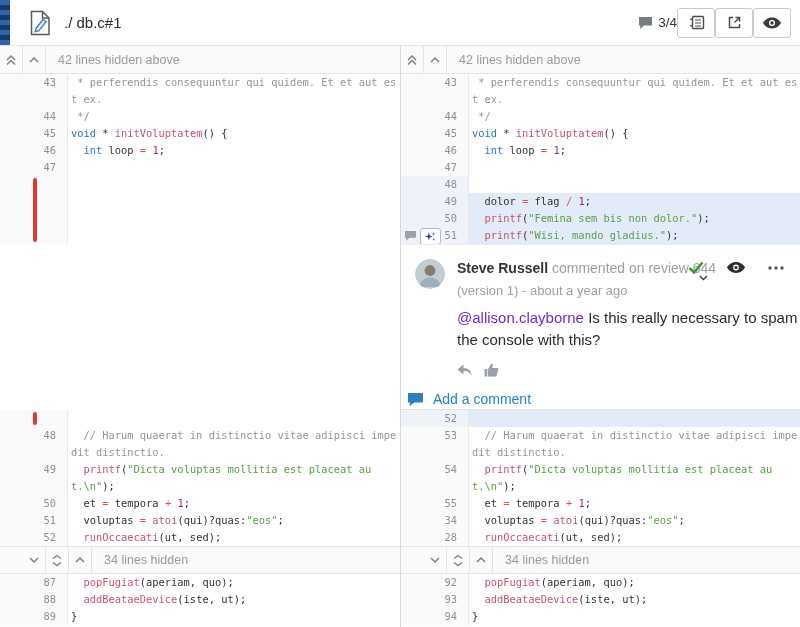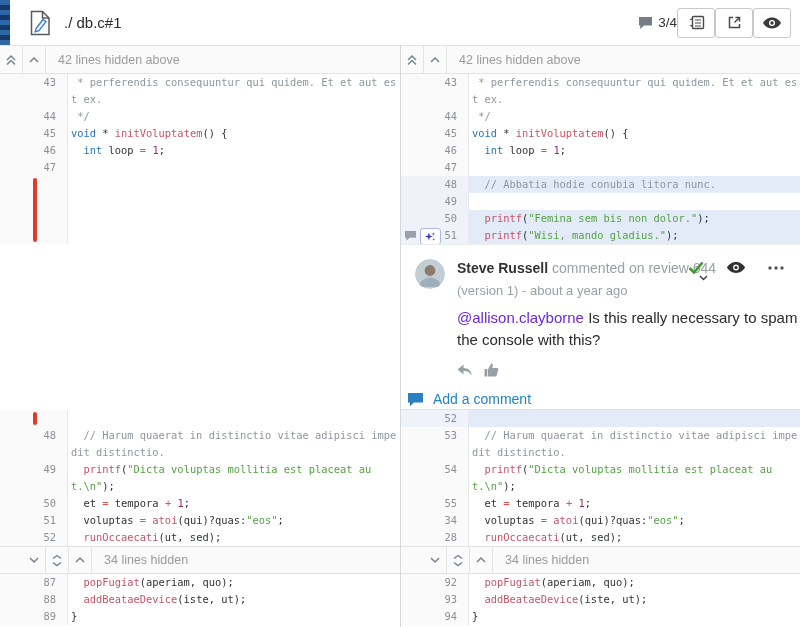--- a/index.html
+++ b/index.html
@@ -271,24 +271,24 @@
             <div class="code-cell"><span class="pl">  </span><span class="kw">int</span><span class="pl"> loop </span><span class="op">=</span><span class="pl"> </span><span class="num">1</span><span class="pl">;</span></div>
           </div>
           <div class="code-row">
             <div class="gutter">47</div>
             <div class="code-cell"></div>
           </div>
         </div>
       <div>
           <div class="code-row added">
             <div class="gutter">48</div>
-            <div class="code-cell"><span class="pl">  </span><span class="com">// Abbatia hodie conubia litora nunc.</span></div>
           </div>
           <div class="code-row added">
             <div class="gutter">49</div>
+            <div class="code-cell"><span class="pl">  dolor </span><span class="op">=</span><span class="pl"> flag </span><span class="op">/</span><span class="pl"> </span><span class="num">1</span><span class="pl">;</span></div>
           </div>
           <div class="code-row added">
             <div class="gutter">50</div>
             <div class="code-cell"><span class="pl">  </span><span class="fn">printf</span><span class="pl">(</span><span class="str">"Femina sem bis non dolor."</span><span class="pl">);</span></div>
           </div>
           <div class="code-row added">
             <div class="gutter">51<span class="gutter-icons">
                 <span><svg width="13" height="12" viewBox="0 0 14 13">
                     <path d="M1 1 h12 v7.5 h-7 l-3.6 3.2 v-3.2 H1 z" fill="#9aa1a9"></path>
                   </svg></span>

